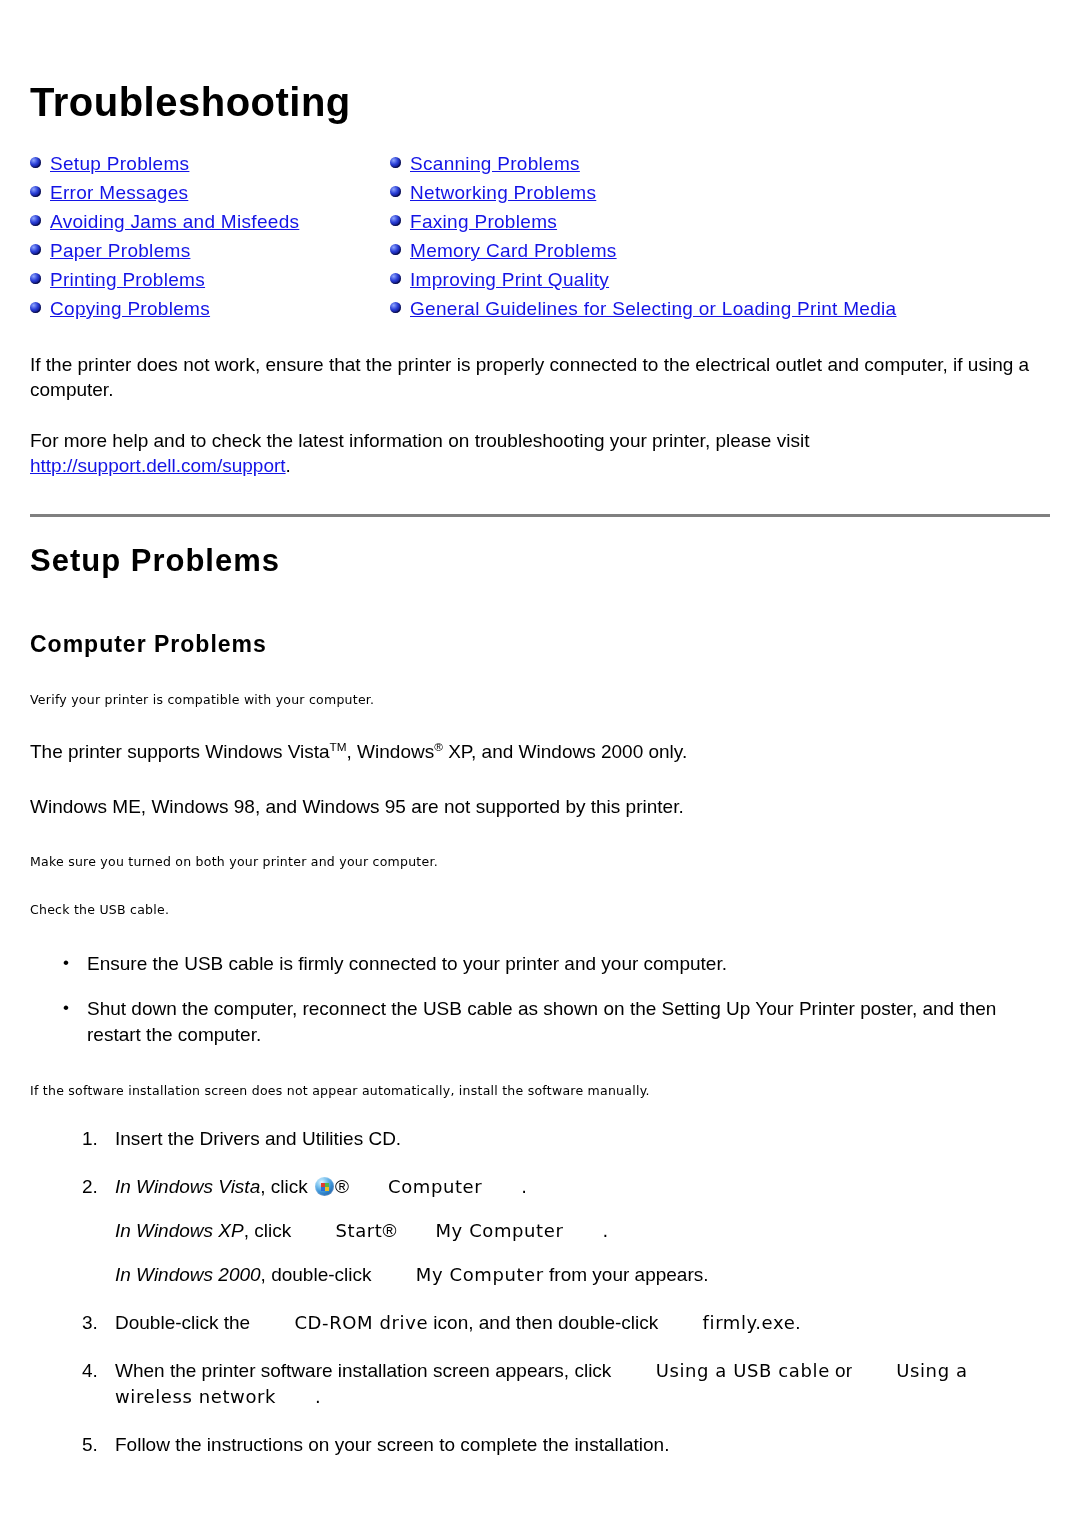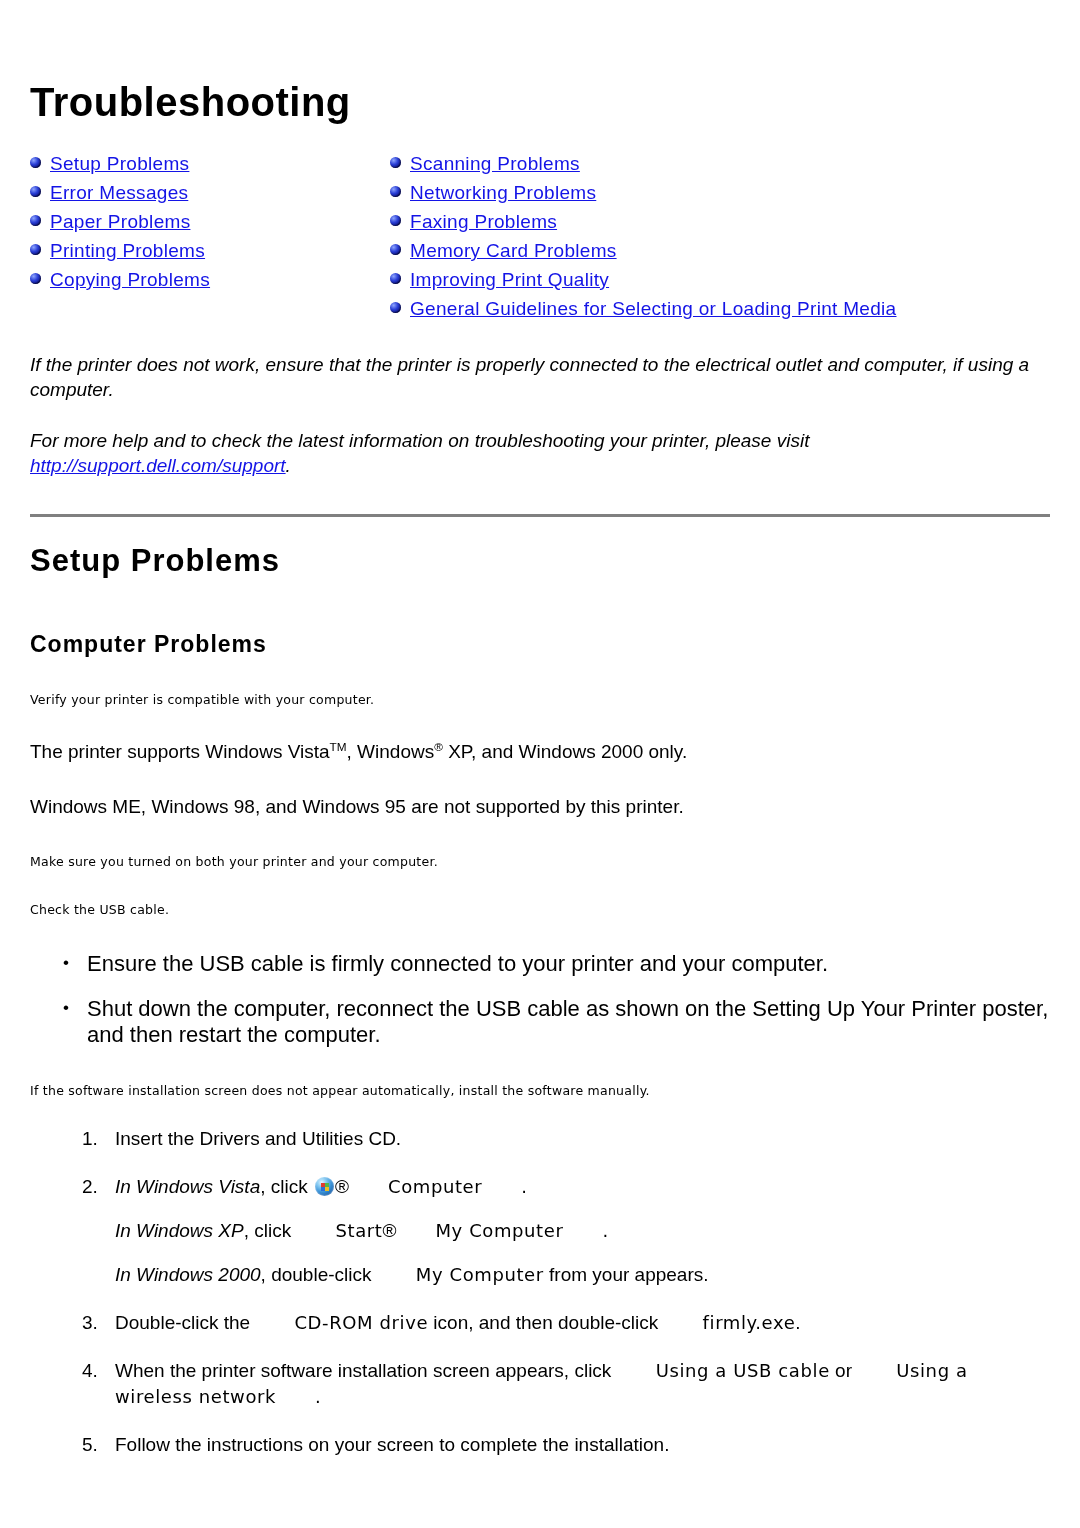--- a/index.html
+++ b/index.html
@@ -69,21 +69,20 @@
     letter-spacing: 0.3px;
     cursor: pointer;
   }
 
   
   .body-p {
     font-size: 19px;
     line-height: 25px;
     margin: 26px 0 0 0;
     max-width: 1020px;
-    font-style: italic;
   }
   .body-p.tight { }
   .inline-link {
     color: #1414e6;
     text-decoration: underline;
     cursor: pointer;
   }
 
   
   hr.sep {
@@ -133,21 +132,21 @@
 
   
   ul.dotlist {
     list-style: none;
     margin: 32px 0 0 0;
     padding: 0;
   }
   ul.dotlist > li {
     position: relative;
     padding-left: 57px;
-    font-size: 22px;
+    font-size: 19px;
     line-height: 26px;
     margin-bottom: 19px;
   }
   ul.dotlist > li:before {
     content: "\2022";
     position: absolute;
     left: 33px;
     top: -1px;
     font-size: 17px;
   }
@@ -221,20 +220,24 @@
       <div class="toc-item">
         <span class="ball"></span>
         <a class="toc-link">Setup Problems</a>
       </div>
       <div class="toc-item">
         <span class="ball"></span>
         <a class="toc-link">Error Messages</a>
       </div>
       <div class="toc-item">
         <span class="ball"></span>
+        <a class="toc-link">Avoiding Jams and Misfeeds</a>
+      </div>
+      <div class="toc-item">
+        <span class="ball"></span>
         <a class="toc-link">Paper Problems</a>
       </div>
       <div class="toc-item">
         <span class="ball"></span>
         <a class="toc-link">Printing Problems</a>
       </div>
       <div class="toc-item">
         <span class="ball"></span>
         <a class="toc-link">Copying Problems</a>
       </div>

